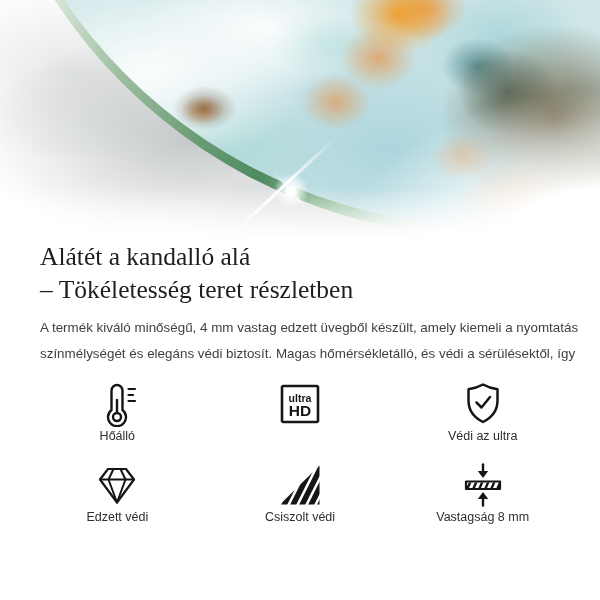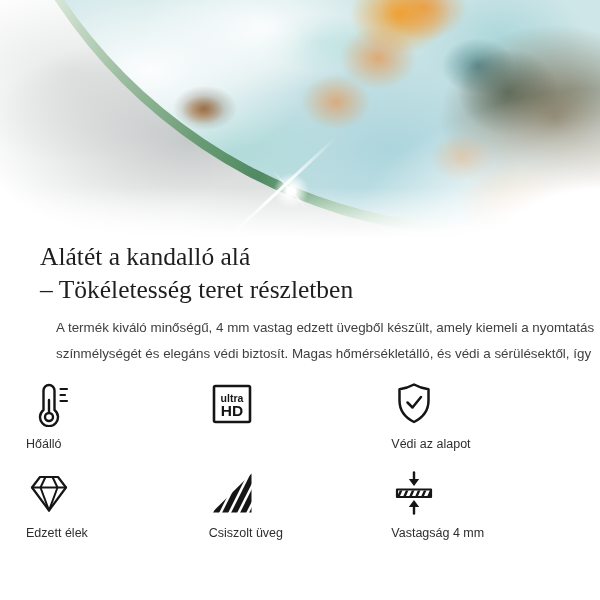--- a/index.html
+++ b/index.html
@@ -83,30 +83,30 @@
   }
 
   
   .page-title{
     margin:0;padding:0 40px;
     font-family:"Liberation Serif","DejaVu Serif",serif;
     font-weight:400;font-size:25.5px;line-height:33px;color:var(--heading);
   }
   .page-title span{display:block;}
   .desc{margin:9px 0 0;padding:0 40px;font-size:13.4px;color:var(--body);}
-  .desc .dline{display:block;line-height:26px;white-space:nowrap;margin-left:16px;}
+  .desc .dline{display:block;line-height:26px;white-space:nowrap;}
 
   
   .features{
     display:grid;grid-template-columns:repeat(3,1fr);
     row-gap:17px;padding:0 26px;margin-top:12px;
   }
-  .feature{display:flex;flex-direction:column;align-items:flex-start;}
+  .feature{display:flex;flex-direction:column;align-items:center;}
   .icon-box{height:50px;display:flex;align-items:center;justify-content:center;}
-  .feature-label{margin-top:8px;font-size:12.5px;color:var(--label);text-align:center;}
+  .feature-label{font-size:12.5px;color:var(--label);text-align:center;}
   svg{display:block;}
   .stroke{fill:none;stroke:var(--icon);stroke-width:2.4;stroke-linecap:round;stroke-linejoin:round;}
   .fillicon{fill:var(--icon);stroke:none;}
   .hd-text{fill:var(--icon);font-family:"Liberation Sans",sans-serif;text-anchor:middle;}
 </style>
 </head>
 <body>
 
 <div class="stage">
 
@@ -156,53 +156,53 @@
       </div>
     </div>
 
     <div class="feature">
       <div class="icon-box">
         <svg width="46" height="46" viewBox="0 0 46 46">
           <path class="stroke" style="stroke-width:2.5" d="M23 3.5 C27.5 6 32.5 7.6 37.5 8.2 L37.5 19.5 C37.5 29.5 31.8 36.6 23 41 C14.2 36.6 8.5 29.5 8.5 19.5 L8.5 8.2 C13.5 7.6 18.5 6 23 3.5 Z"></path>
           <path class="stroke" style="stroke-width:2.5" d="M16.5 21.5 L21.5 26.5 L30 16"></path>
         </svg>
       </div>
-      <div class="feature-label">Védi az alapot</div>
+      <div class="feature-label">Védi az ultra</div>
     </div>
 
     <div class="feature">
       <div class="icon-box">
         <svg width="46" height="46" viewBox="0 0 46 46">
           <path class="stroke" style="stroke-width:2.2" d="M14 7 L32 7 L40 17.5 L23 40.5 L6 17.5 Z"></path>
           <path class="stroke" style="stroke-width:2" d="M19.5 7 L14.5 17.5 L23 40.5 L31.5 17.5 L26.5 7"></path>
           <path class="stroke" style="stroke-width:2" d="M6 17.5 L40 17.5"></path>
         </svg>
       </div>
-      <div class="feature-label">Edzett élek</div>
+      <div class="feature-label">Edzett védi</div>
     </div>
 
     <div class="feature">
       <div class="icon-box">
         <svg width="46" height="46" viewBox="0 0 46 46">
           <defs>
             <clipPath id="tri">
                 <polygon points="3,42.5 42.5,42.5 42.5,3.5"></polygon>
               </clipPath>
           </defs>
           <g clip-path="url(#tri)" stroke="#151515" stroke-width="5.5">
             <line x1="-4" y1="47" x2="17.5" y2="4"></line>
             <line x1="5" y1="47" x2="26.5" y2="4"></line>
             <line x1="14" y1="47" x2="35.5" y2="4"></line>
             <line x1="23" y1="47" x2="44.5" y2="4"></line>
             <line x1="32" y1="47" x2="53.5" y2="4"></line>
             <line x1="41" y1="47" x2="62.5" y2="4"></line>
           </g>
         </svg>
       </div>
-      <div class="feature-label">Csiszolt üveg</div>
+      <div class="feature-label">Csiszolt védi</div>
     </div>
 
     <div class="feature">
       <div class="icon-box">
         <svg width="46" height="46" viewBox="0 0 46 46">
           <defs>
             <clipPath id="barclip">
                 <rect x="7" y="20.5" width="32" height="5.5"></rect>
               </clipPath>
           </defs>
@@ -214,17 +214,17 @@
           <g clip-path="url(#barclip)" stroke="#151515" stroke-width="2.4">
             <line x1="6" y1="30" x2="12" y2="16"></line>
             <line x1="12" y1="30" x2="18" y2="16"></line>
             <line x1="18" y1="30" x2="24" y2="16"></line>
             <line x1="24" y1="30" x2="30" y2="16"></line>
             <line x1="30" y1="30" x2="36" y2="16"></line>
             <line x1="36" y1="30" x2="42" y2="16"></line>
           </g>
         </svg>
       </div>
-      <div class="feature-label">Vastagság 4 mm</div>
+      <div class="feature-label">Vastagság 8 mm</div>
     </div>
 
   </div>
 </div>
 
 </body></html>

